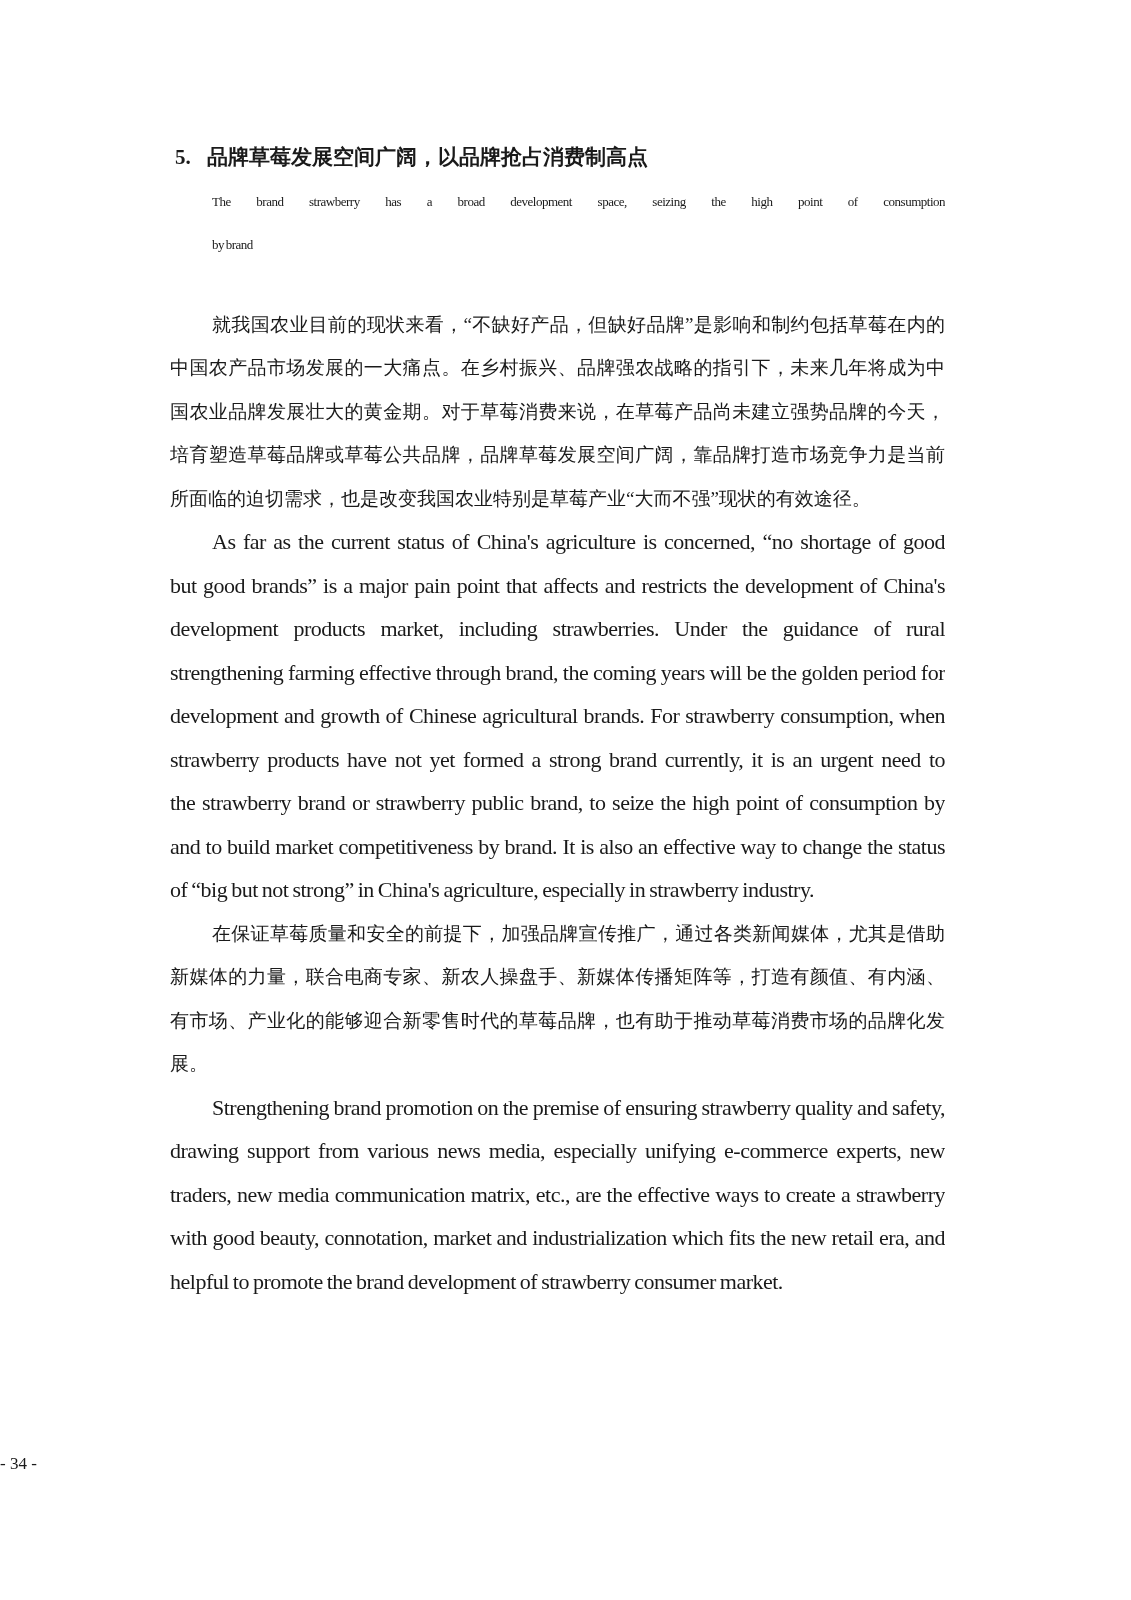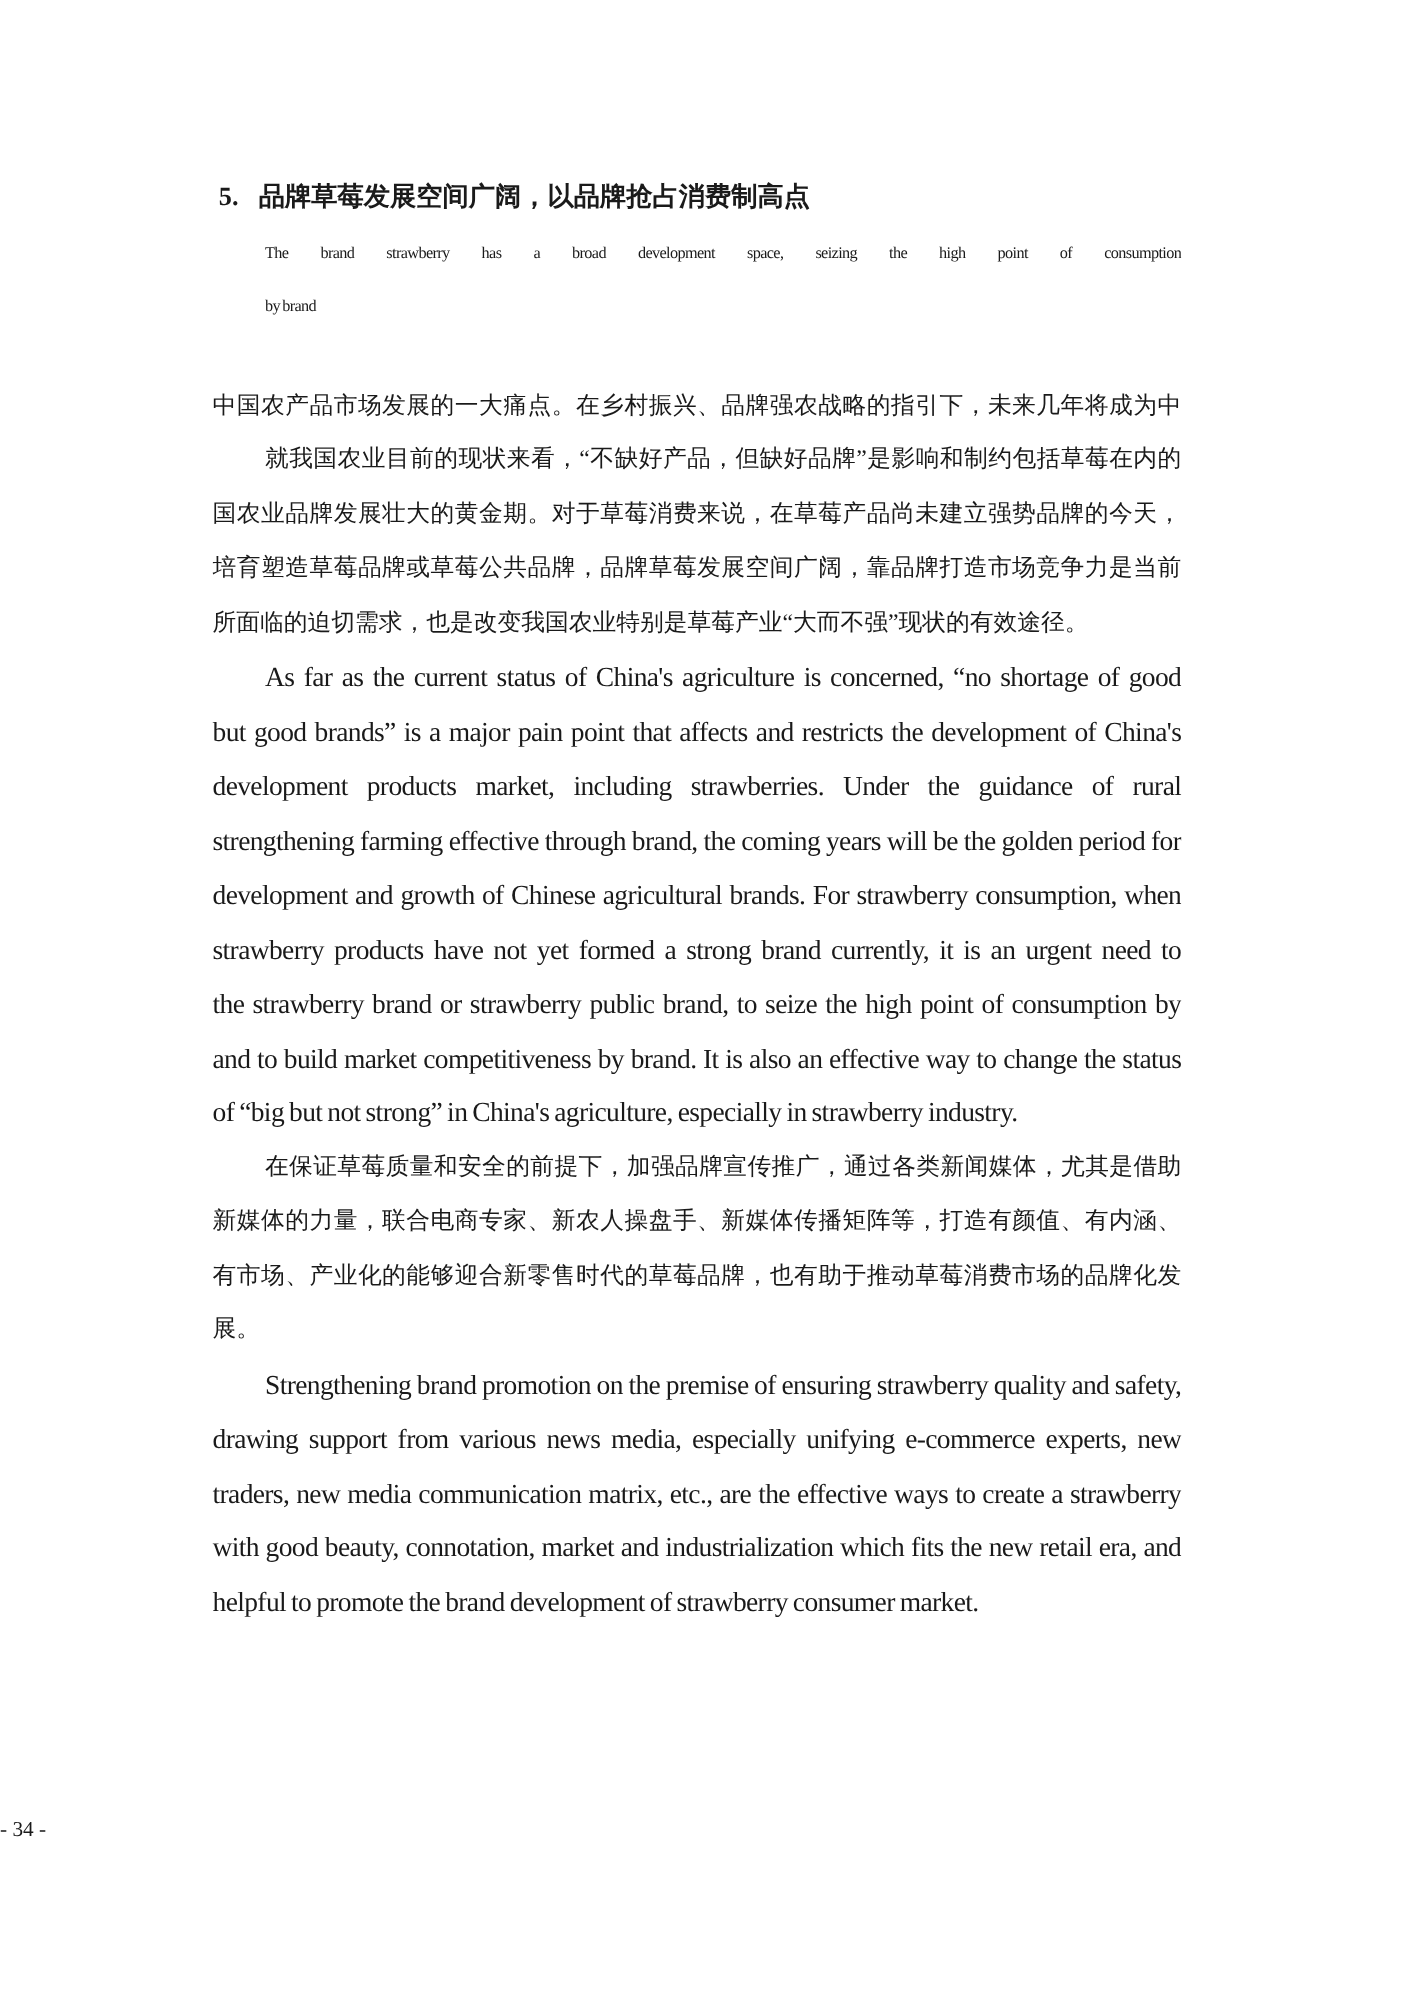--- a/index.html
+++ b/index.html
@@ -90,22 +90,22 @@
       <span class="h-num">5.</span>
       <span class="h-title">品牌草莓发展空间广阔，以品牌抢占消费制高点</span>
     </div>
 
     <div class="subtitle">
         <div class="line first">The brand strawberry has a broad development space, seizing the high point of consumption</div>
         <div class="line last">by brand</div>
       </div>
 
     <div class="para-zh p-first-gap">
+        <div class="line first">就我国农业目前的现状来看，“不缺好产品，但缺好品牌”是影响和制约包括草莓在内的</div>
         <div class="line">中国农产品市场发展的一大痛点。在乡村振兴、品牌强农战略的指引下，未来几年将成为中</div>
-        <div class="line first">就我国农业目前的现状来看，“不缺好产品，但缺好品牌”是影响和制约包括草莓在内的</div>
         <div class="line">国农业品牌发展壮大的黄金期。对于草莓消费来说，在草莓产品尚未建立强势品牌的今天，</div>
         <div class="line">培育塑造草莓品牌或草莓公共品牌，品牌草莓发展空间广阔，靠品牌打造市场竞争力是当前</div>
         <div class="line last">所面临的迫切需求，也是改变我国农业特别是草莓产业“大而不强”现状的有效途径。</div>
       </div>
 
     <div class="para-en">
         <div class="line first">As far as the current status of China's agriculture is concerned, “no shortage of good products,</div>
         <div class="line">but good brands” is a major pain point that affects and restricts the development of China's</div>
         <div class="line">development products market, including strawberries. Under the guidance of rural revitalization and</div>
         <div class="line">strengthening farming effective through brand, the coming years will be the golden period for the</div>

